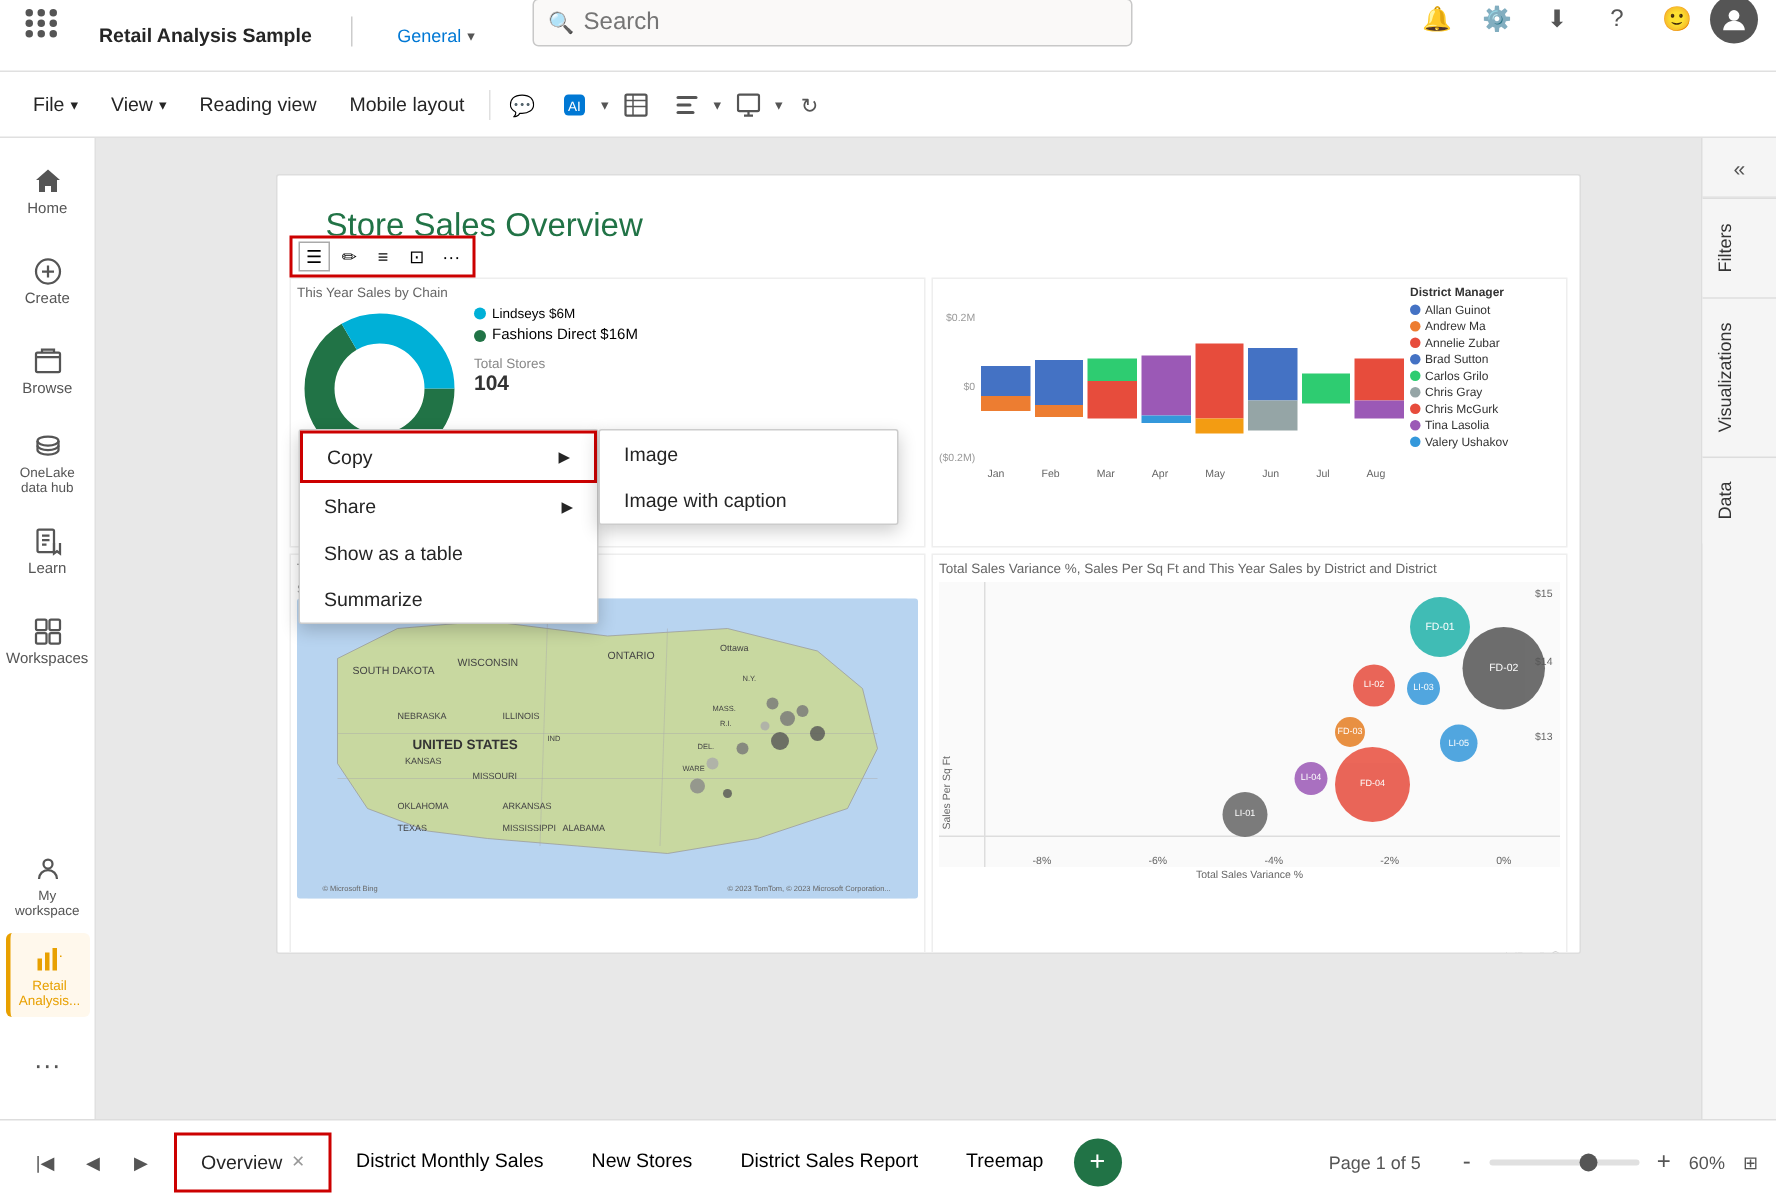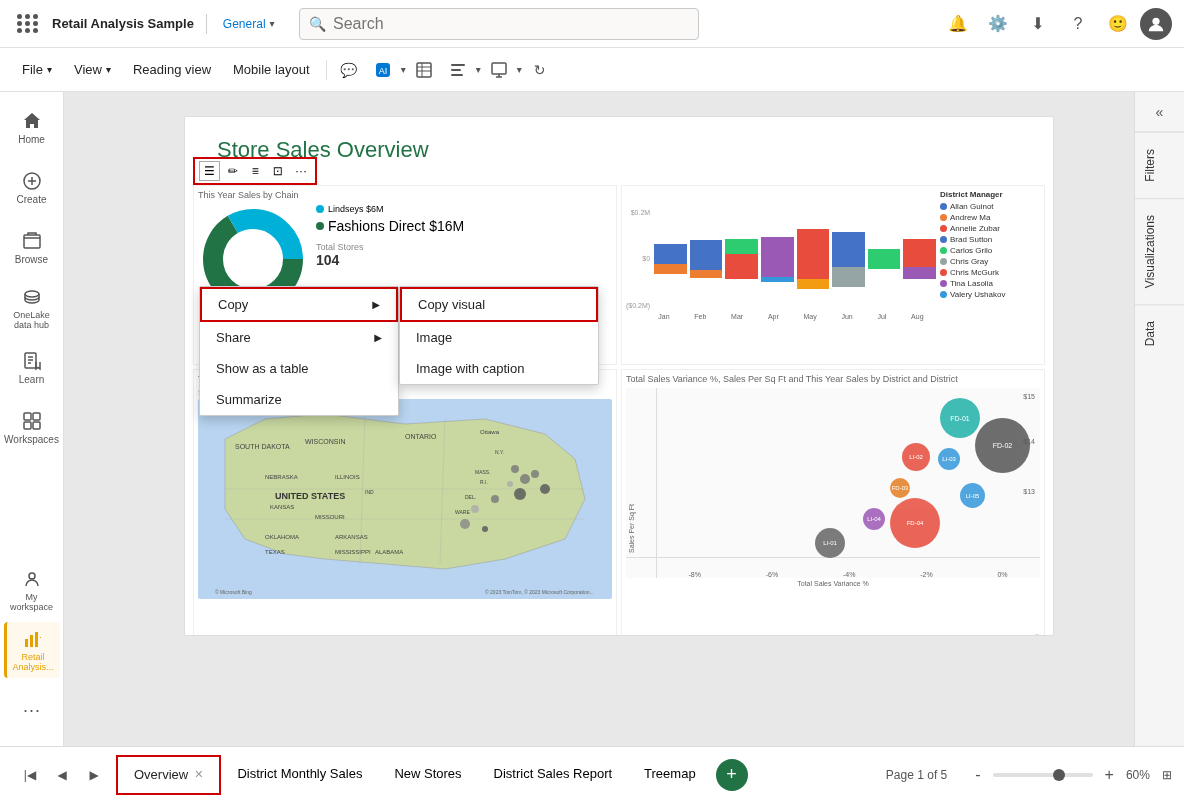--- a/index.html
+++ b/index.html
@@ -3,24 +3,24 @@
   <meta charset="utf-8">
   <style>
     * { box-sizing: border-box; margin: 0; padding: 0; }
     body { font-family: 'Segoe UI', Arial, sans-serif; background: #f0f0f0; width: 1184px; height: 802px; overflow: hidden; display: flex; flex-direction: column; }
 
     
     .top-bar {
       height: 48px;
       background: #fff;
       display: flex;
-      align-items: center;
-      padding: 0 12px;
+      align-items: flex-end;
+      padding: 16px 12px;
       border-bottom: 1px solid #e0e0e0;
-      gap: 8px;
+      gap: 22px;
       flex-shrink: 0;
     }
     .grid-icon { width: 32px; height: 32px; display: flex; align-items: center; justify-content: center; cursor: pointer; }
     .grid-dots { display: grid; grid-template-columns: repeat(3,6px); gap: 2px; }
     .grid-dot { width: 5px; height: 5px; background: #555; border-radius: 50%; }
     .app-title { font-size: 13px; font-weight: 600; color: #252525; white-space: nowrap; }
     .divider-v { width: 1px; height: 20px; background: #ccc; margin: 0 4px; }
     .shield-badge { display: flex; align-items: center; gap: 4px; font-size: 12px; color: #0078d4; }
     .chevron-small { font-size: 10px; color: #555; }
     .search-bar {
@@ -423,21 +423,21 @@
             <svg width="110" height="110" viewBox="0 0 110 110">
               <circle cx="55" cy="55" r="40" fill="none" stroke="#217346" stroke-width="20" stroke-dasharray="167 84" stroke-dashoffset="0"></circle>
               <circle cx="55" cy="55" r="40" fill="none" stroke="#00b0d7" stroke-width="20" stroke-dasharray="84 167" stroke-dashoffset="-167"></circle>
               <circle cx="55" cy="55" r="28" fill="white"></circle>
             </svg>
             <div>
               <div style="display:flex;align-items:center;gap:4px;font-size:9px;margin-bottom:4px;">
                 <span style="width:8px;height:8px;background:#00b0d7;border-radius:50%;display:inline-block;"></span>
                 <span>Lindseys $6M</span>
               </div>
-              <div style="display:flex;align-items:center;gap:4px;font-size:14px;">
+              <div style="display:flex;align-items:center;gap:4px;font-size:10px;">
                 <span style="width:8px;height:8px;background:#217346;border-radius:50%;display:inline-block;"></span>
                 <span>Fashions Direct $16M</span>
               </div>
               <div style="margin-top:8px; font-size:9px; color:#888;">
                 <div>Total Stores</div>
                 <div style="font-weight:bold; font-size:14px; color:#333;">104</div>
               </div>
             </div>
           </div>
         </div>
@@ -624,23 +624,20 @@
     </div>
 
     <div class="context-menu-overlay">
       <div class="context-menu">
 
         <div class="context-menu-item highlighted">
           <span>Copy</span>
           <span style="font-size:10px;">▶</span>
 
           <div class="submenu">
-            <div class="submenu-item highlighted">
-              <span>Copy visual</span>
-            </div>
             <div class="submenu-item">
               <span>Image</span>
             </div>
             <div class="submenu-item">
               <span>Image with caption</span>
             </div>
           </div>
         </div>
         <div class="context-menu-item">
           <span>Share</span>

